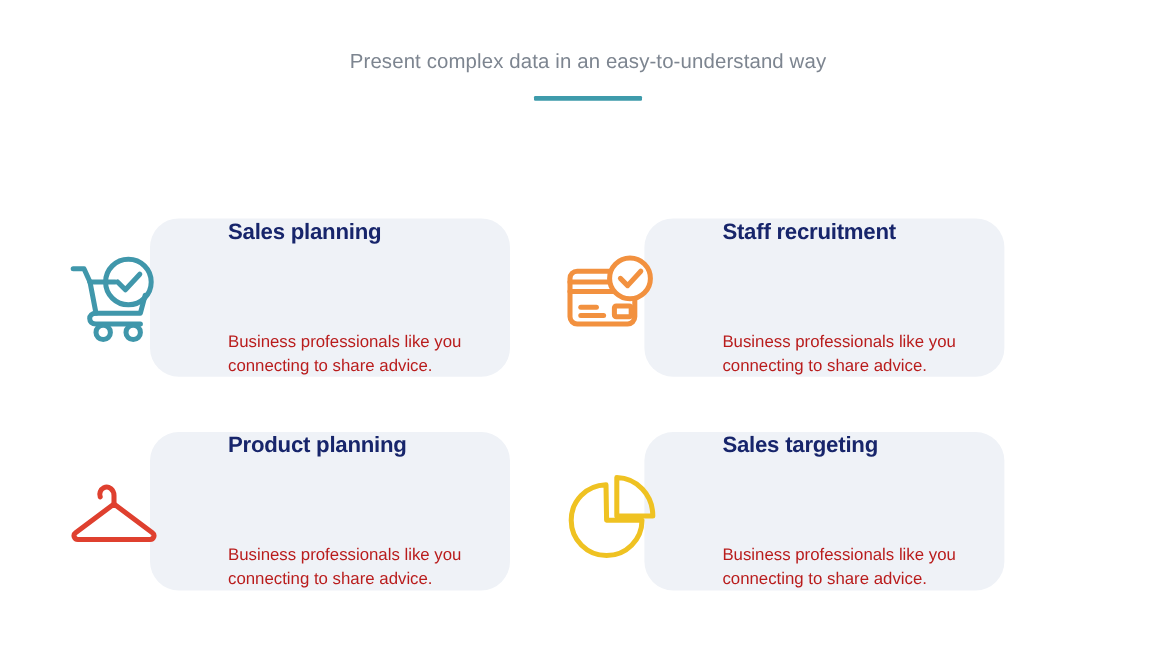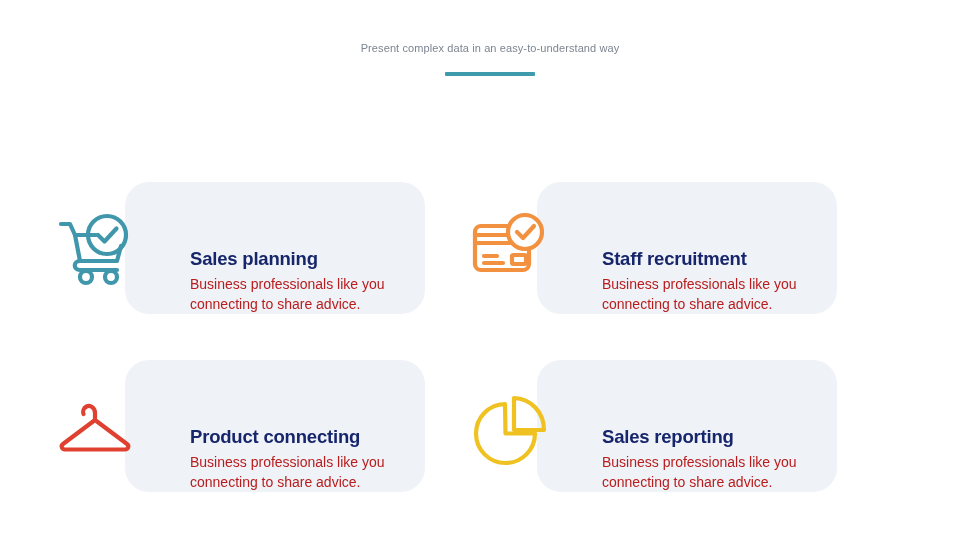--- a/index.html
+++ b/index.html
@@ -31,21 +31,21 @@
   }
   .title {
     font-size: 47px;
     font-weight: bold;
     color: #17256B;
     letter-spacing: -0.5px;
     line-height: 1.05;
     margin: 0;
   }
   .subtitle {
-    font-size: 11px;
+    font-size: 17px;
     color: #7D8590;
     margin: 12px 0 0 0;
     letter-spacing: 0.1px;
   }
   .divider {
     width: 90px;
     height: 4px;
     background: #3E9BAB;
     margin: 18px auto 0 auto;
     border-radius: 1px;
@@ -84,21 +84,21 @@
   }
 
   .card {
     background: #EFF2F7;
     border-radius: 24px;
     width: 300px;
     height: 132px;
     margin-left: -25px;
     display: flex;
     flex-direction: column;
-    justify-content: flex-end;
+    justify-content: space-between;
     box-sizing: border-box;
     padding: 0 0 0 65px;
   }
   .card-title {
     font-size: 18.5px;
     font-weight: bold;
     color: #17256B;
     margin: 0 0 5px 0;
     letter-spacing: -0.2px;
   }
@@ -167,34 +167,34 @@
     <div class="row">
 
       <div class="item col-left">
         <div class="icon-box">
           <svg width="80" height="80" viewBox="0 0 80 80" fill="none" stroke="#DF402F" stroke-width="4.2" stroke-linecap="round" stroke-linejoin="round">
             <path d="M40 34 V27 C40 22 35.5 18.5 31.5 20.5 C28.5 22 27.5 25.5 28.5 28"></path>
             <path d="M40 34 L8 58 C5.5 59.8 6.8 63.5 9.9 63.5 H70.1 C73.2 63.5 74.5 59.8 72 58 L40 34 Z"></path>
           </svg>
         </div>
         <div class="card">
-          <div class="card-title">Product connecting</div>
+          <div class="card-title">Product planning</div>
           <div class="card-desc">Business professionals like you connecting to share advice.</div>
         </div>
       </div>
 
       <div class="item col-right">
         <div class="icon-box">
           <svg width="80" height="80" viewBox="0 0 80 80" fill="none" stroke="#EFC222" stroke-width="4.2" stroke-linecap="round" stroke-linejoin="round">
             <path d="M38 18 C21.5 18.5 9 31.5 9 47.5 C9 63.8 22.2 77 38.5 77 C54.8 77 68 63.8 68 47.5 L38.5 47.5 L38 18 Z"></path>
             <path d="M47 12 V44 H77 C77 26.3 63.8 12.5 47 12 Z"></path>
           </svg>
         </div>
         <div class="card">
-          <div class="card-title">Sales reporting</div>
+          <div class="card-title">Sales targeting</div>
           <div class="card-desc">Business professionals like you connecting to share advice.</div>
         </div>
       </div>
 
     </div>
 
   </div>
 </div>
 
 </body></html>

